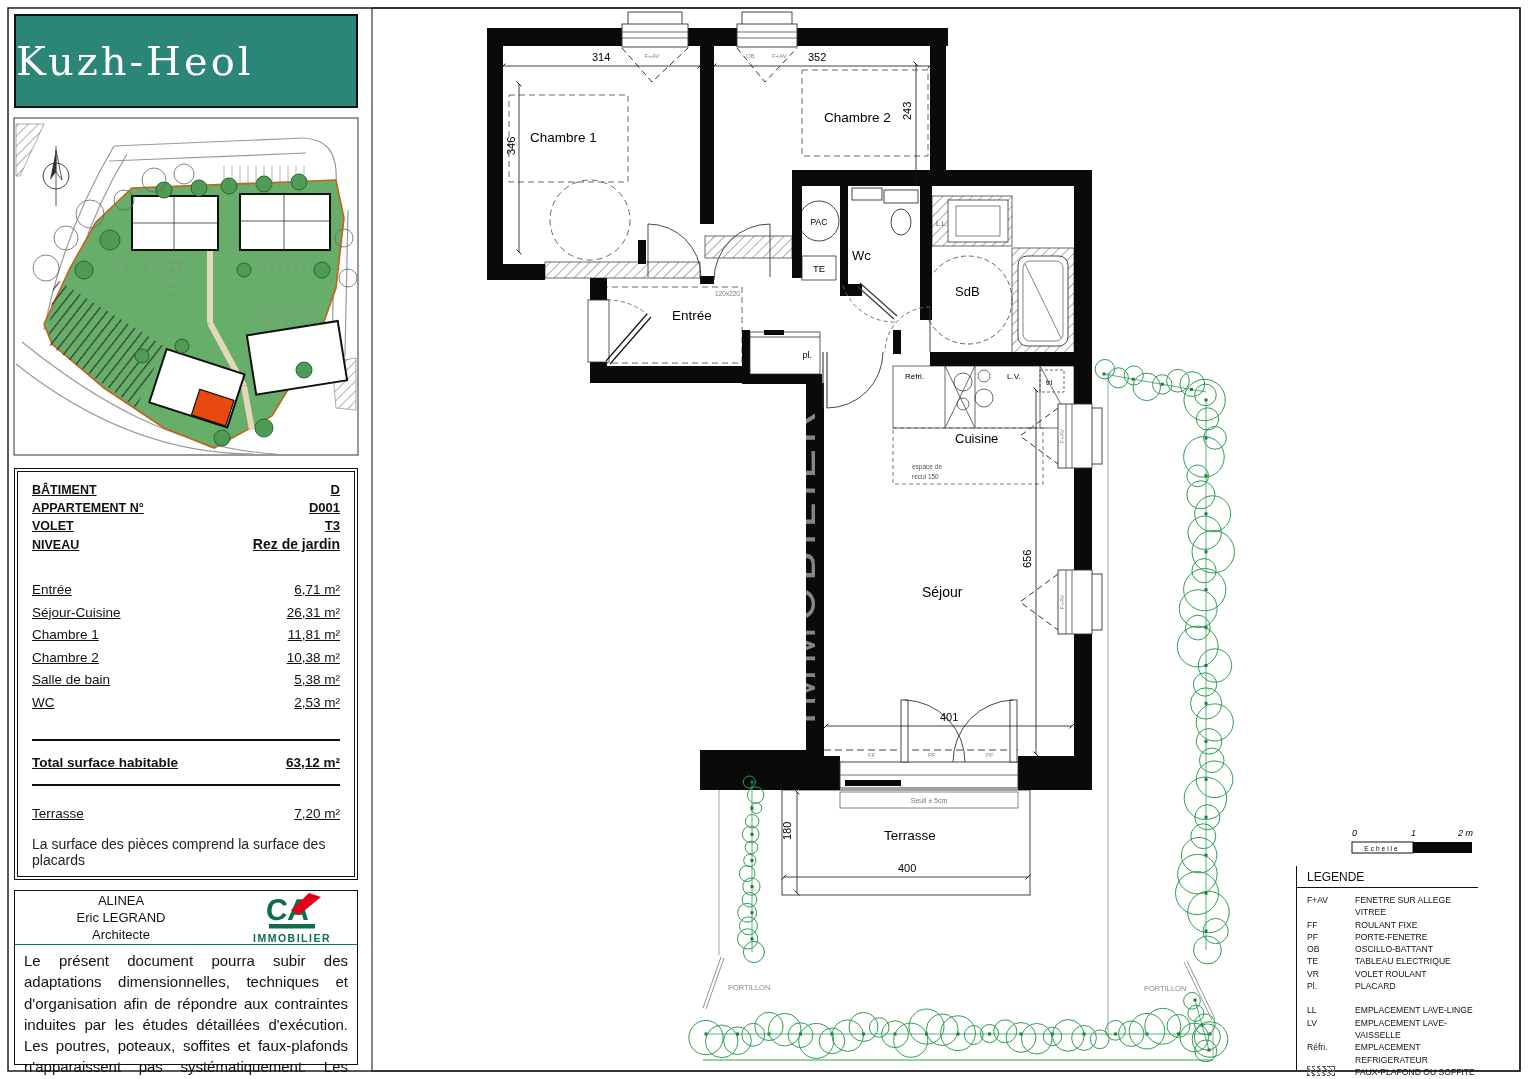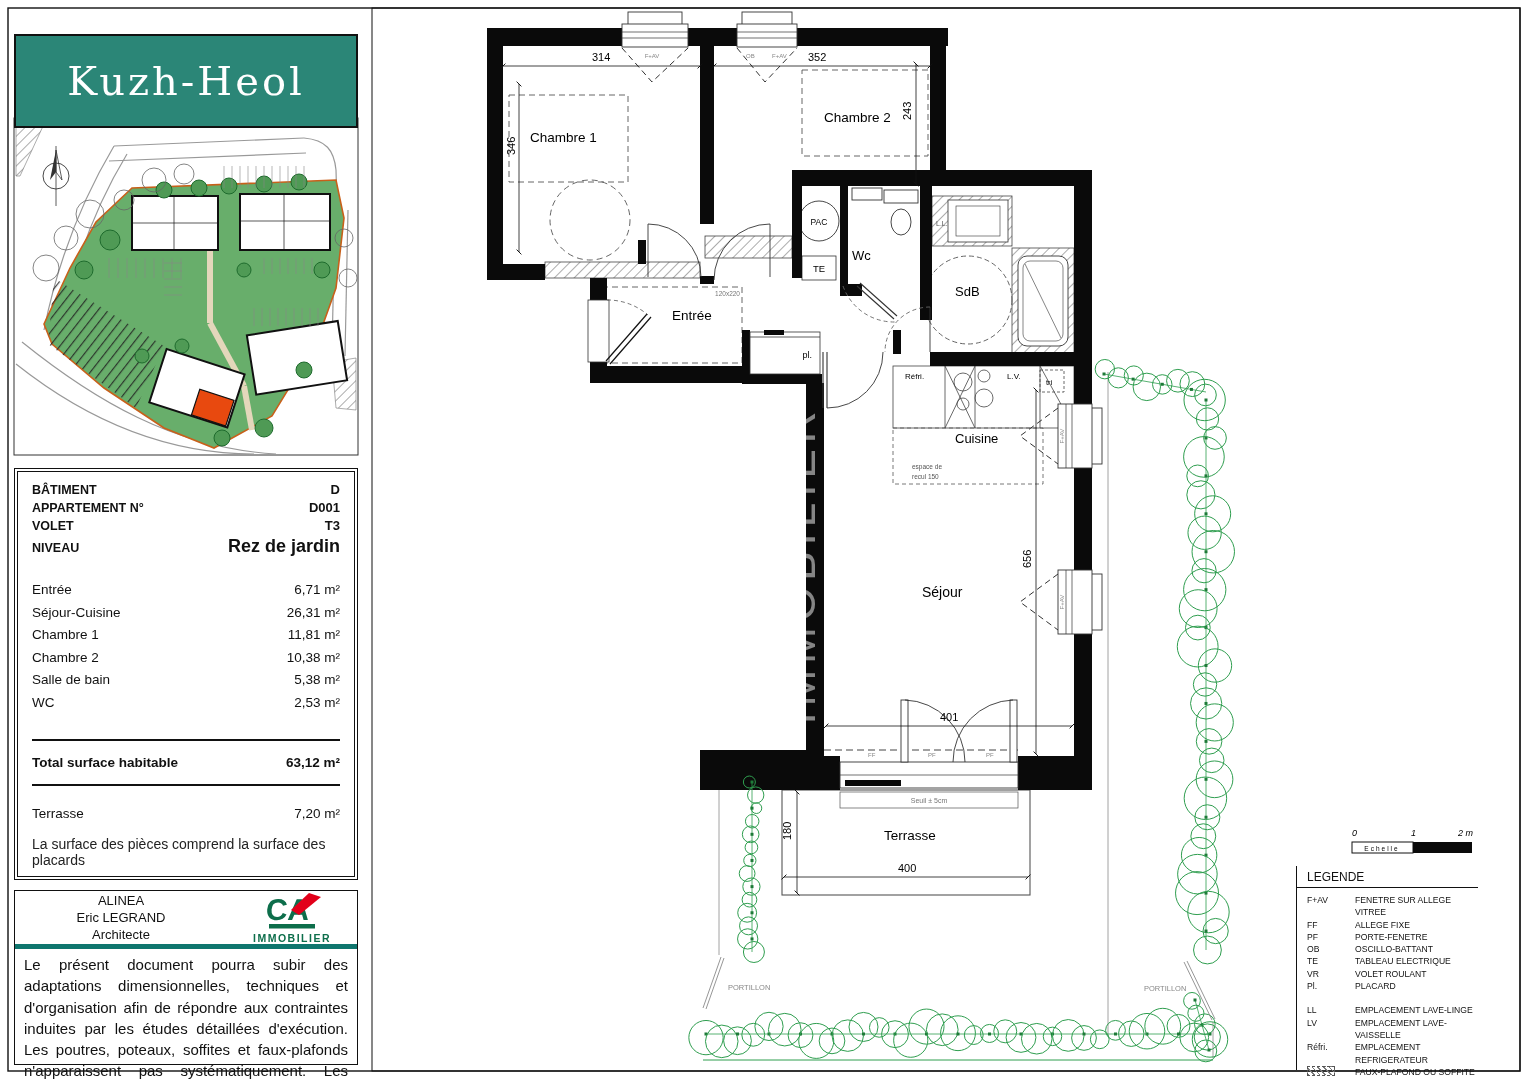--- a/index.html
+++ b/index.html
@@ -2,39 +2,39 @@
 <html><head>
 <meta charset="utf-8">
 <style>
   html,body{margin:0;padding:0;background:#e8e8e8;}
   .page{position:relative;width:1528px;height:1079px;background:#ffffff;overflow:hidden;
         font-family:"Liberation Sans",sans-serif;color:#111;}
   .abs{position:absolute;}
   svg text{font-family:"Liberation Sans",sans-serif;}
   
   .logo-box{left:14px;top:14px;width:340px;height:90px;border:2px solid #111;
-            display:flex;align-items:center;justify-content:center;margin-top:20px;}
+            display:flex;align-items:center;justify-content:flex-start;}
   .logo-text{font-family:"DejaVu Serif",serif;font-size:40px;color:#fff;letter-spacing:3px;font-weight:400;}
   
   .info-box{left:14px;top:468px;width:342px;height:410px;border:1px solid #111;background:#fff;}
   .info-inner{position:absolute;inset:2px;border:1px solid #111;padding:10px 14px 6px 14px;box-sizing:border-box;}
-  .irow{display:flex;justify-content:space-between;align-items:baseline;}
+  .irow{display:flex;justify-content:space-between;align-items:baseline;text-decoration:underline;}
   .hdr-row{height:18px;font-size:12.5px;font-weight:bold;}
   .hdr-row .val{font-size:13px;}
-  .hdr-row .val.big{font-size:18px;}
+  .hdr-row .val.big{font-size:14px;}
   .room-row{height:22.5px;font-size:13.5px;}
   .total-row{border-top:2px solid #111;border-bottom:2px solid #111;font-weight:bold;
              font-size:13.5px;padding:14px 0;margin-top:22px;}
   .extra-rows{margin-top:20px;}
   .note{position:absolute;left:14px;bottom:8px;font-size:14px;color:#222;}
   .gap28{height:28px;}
   
   .arch-box{left:14px;top:890px;width:342px;height:173px;border:1px solid #111;background:#fff;
             display:flex;flex-direction:column;}
-  .arch-hdr{display:flex;border-bottom:5px solid #0f766e;height:66px;}
+  .arch-hdr{display:flex;border-bottom:1px solid #0f766e;height:66px;}
   .arch-names{flex:1;display:flex;flex-direction:column;justify-content:center;align-items:center;
               font-size:13px;line-height:17px;}
   .arch-brand{width:130px;display:flex;flex-direction:column;align-items:center;justify-content:center;}
   .brand-label{font-size:10.5px;font-weight:bold;color:#0d6e4b;letter-spacing:1.5px;margin-top:1px;}
   .arch-para{flex:1;font-size:15px;line-height:1.42;text-align:justify;padding:5px 9px;color:#111;}
   .arch-date{border-top:1px solid #444;font-size:10px;padding:3px 10px;height:22px;}
   
   .legend-box{left:1296px;top:866px;width:182px;height:204px;border-left:1px solid #111;background:#fff;
               box-sizing:border-box;}
   .legend-title{font-size:12px;padding:4px 0 3px 10px;}
@@ -642,21 +642,21 @@
 <div class="abs legend-box">
   <div class="legend-title">LEGENDE</div>
   <div class="legend-rule"></div>
   <div class="legend-rows" id="legend-rows">
         <div class="lrow">
           <span class="k">F+AV</span>
           <span>FENETRE SUR ALLEGE VITREE</span>
         </div>
         <div class="lrow">
           <span class="k">FF</span>
-          <span>ALLEGE FIXE</span>
+          <span>ROULANT FIXE</span>
         </div>
         <div class="lrow">
           <span class="k">PF</span>
           <span>PORTE-FENETRE</span>
         </div>
         <div class="lrow">
           <span class="k">OB</span>
           <span>OSCILLO-BATTANT</span>
         </div>
         <div class="lrow">

